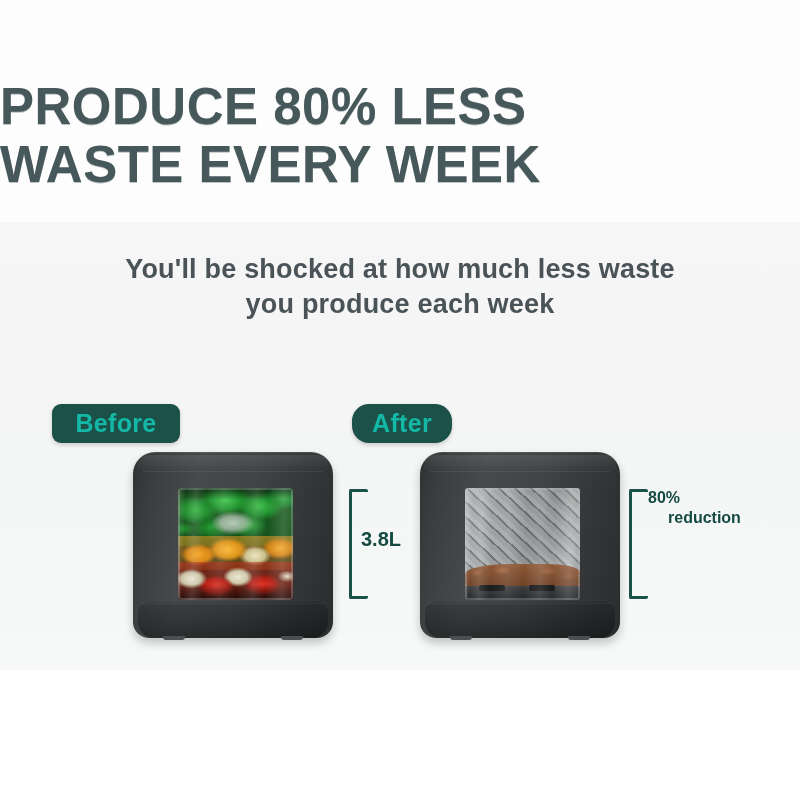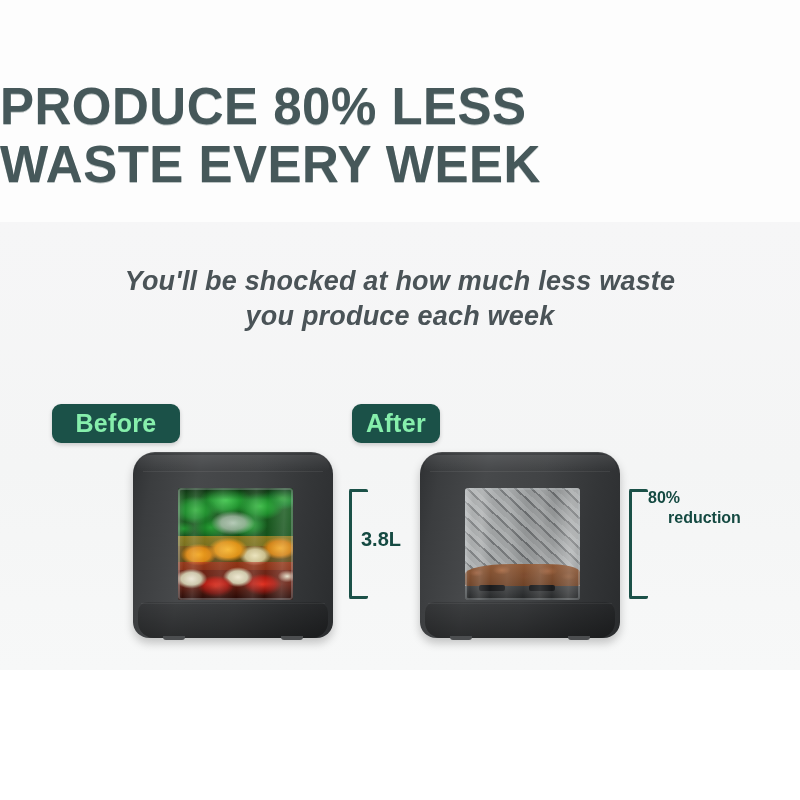--- a/index.html
+++ b/index.html
@@ -28,41 +28,40 @@
     color:#46585a;
     text-shadow:0 1px 0 rgba(70,88,90,.35);
   }
   .headline .l2{display:block;}
 
   
   .subhead{
     position:absolute;left:60px;top:252px;width:680px;
     text-align:center;
     font-size:27px;line-height:35px;
-    font-weight:bold;font-style:italic;
+    font-weight:bold;
     color:#4a5357;
     letter-spacing:.2px;
-    margin-top:12px;
   }
   .subhead .s2{display:block;}
 
   
   .badge{
     position:absolute;
     background:#1b5148;
-    color:#86efac;
+    color:#14b8a6;
     font-weight:bold;
     font-size:25px;
     border-radius:9px;
     display:flex;align-items:center;justify-content:center;
     box-shadow:0 2px 4px rgba(0,0,0,.18);
     letter-spacing:.3px;
   }
   .badge-before{left:52px;top:404px;width:128px;height:39px;}
-  .badge-after{left:352px;top:404px;width:88px;height:39px;}
+  .badge-after{left:352px;top:404px;width:100px;height:39px;border-radius:17px;}
 
   
   .device{position:absolute;width:200px;height:194px;}
   .dev-before{left:133px;top:452px;}
   .dev-after{left:420px;top:452px;}
 
   .dev-body{
     position:absolute;left:0;top:0;width:200px;height:186px;
     border-radius:22px 22px 16px 16px;
     background:

